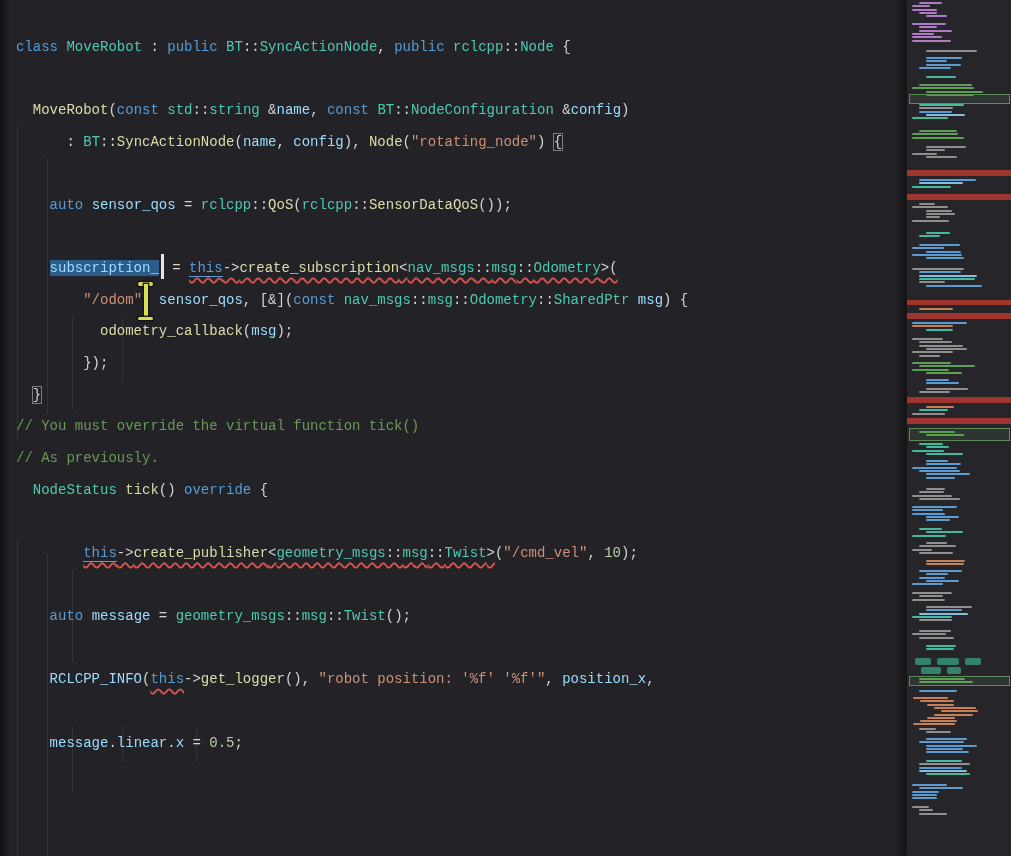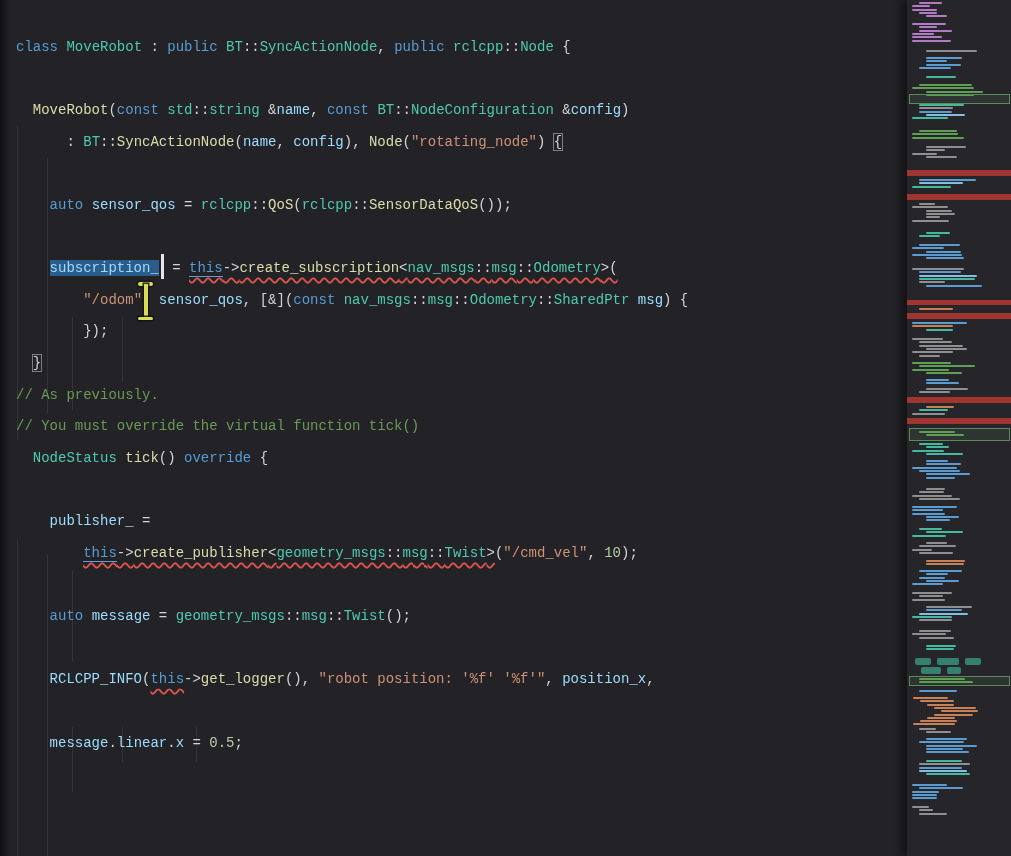--- a/index.html
+++ b/index.html
@@ -51,27 +51,27 @@
       <div class="line" style="padding-left: 16px;"></div>
       <div class="line" style="padding-left: 16px;"><span style="color: rgb(86, 156, 214);">class</span><span style="color: rgb(212, 212, 212);"> </span><span style="color: rgb(78, 201, 176);">MoveRobot</span><span style="color: rgb(212, 212, 212);"> : </span><span style="color: rgb(86, 156, 214);">public</span><span style="color: rgb(212, 212, 212);"> </span><span style="color: rgb(78, 201, 176);">BT</span><span style="color: rgb(212, 212, 212);">::</span><span style="color: rgb(78, 201, 176);">SyncActionNode</span><span style="color: rgb(212, 212, 212);">, </span><span style="color: rgb(86, 156, 214);">public</span><span style="color: rgb(212, 212, 212);"> </span><span style="color: rgb(78, 201, 176);">rclcpp</span><span style="color: rgb(212, 212, 212);">::</span><span style="color: rgb(78, 201, 176);">Node</span><span style="color: rgb(212, 212, 212);"> {</span></div>
       <div class="line" style="padding-left: 16px;"></div>
       <div class="line" style="padding-left: 16px;"><span>  </span><span style="color: rgb(220, 220, 170);">MoveRobot</span><span style="color: rgb(212, 212, 212);">(</span><span style="color: rgb(86, 156, 214);">const</span><span style="color: rgb(212, 212, 212);"> </span><span style="color: rgb(78, 201, 176);">std</span><span style="color: rgb(212, 212, 212);">::</span><span style="color: rgb(78, 201, 176);">string</span><span style="color: rgb(212, 212, 212);"> &amp;</span><span style="color: rgb(156, 220, 254);">name</span><span style="color: rgb(212, 212, 212);">, </span><span style="color: rgb(86, 156, 214);">const</span><span style="color: rgb(212, 212, 212);"> </span><span style="color: rgb(78, 201, 176);">BT</span><span style="color: rgb(212, 212, 212);">::</span><span style="color: rgb(78, 201, 176);">NodeConfiguration</span><span style="color: rgb(212, 212, 212);"> &amp;</span><span style="color: rgb(156, 220, 254);">config</span><span style="color: rgb(212, 212, 212);">)</span></div>
       <div class="line" style="padding-left: 16px;"><span>      </span><span style="color: rgb(212, 212, 212);">: </span><span style="color: rgb(78, 201, 176);">BT</span><span style="color: rgb(212, 212, 212);">::</span><span style="color: rgb(220, 220, 170);">SyncActionNode</span><span style="color: rgb(212, 212, 212);">(</span><span style="color: rgb(156, 220, 254);">name</span><span style="color: rgb(212, 212, 212);">, </span><span style="color: rgb(156, 220, 254);">config</span><span style="color: rgb(212, 212, 212);">), </span><span style="color: rgb(220, 220, 170);">Node</span><span style="color: rgb(212, 212, 212);">(</span><span style="color: rgb(206, 145, 120);">"rotating_node"</span><span style="color: rgb(212, 212, 212);">) </span><span class="bx" style="color: rgb(212, 212, 212);">{</span></div>
       <div class="line" style="padding-left: 16px;"></div>
       <div class="line" style="padding-left: 16px;"><span>    </span><span style="color: rgb(86, 156, 214);">auto</span><span style="color: rgb(212, 212, 212);"> </span><span style="color: rgb(156, 220, 254);">sensor_qos</span><span style="color: rgb(212, 212, 212);"> = </span><span style="color: rgb(78, 201, 176);">rclcpp</span><span style="color: rgb(212, 212, 212);">::</span><span style="color: rgb(220, 220, 170);">QoS</span><span style="color: rgb(212, 212, 212);">(</span><span style="color: rgb(78, 201, 176);">rclcpp</span><span style="color: rgb(212, 212, 212);">::</span><span style="color: rgb(220, 220, 170);">SensorDataQoS</span><span style="color: rgb(212, 212, 212);">());</span></div>
       <div class="line" style="padding-left: 16px;"></div>
       <div class="line" style="padding-left: 16px;"><span>    </span><span class="sel" style="color: rgb(156, 220, 254);">subscription_</span><span class="caret"></span><span style="color: rgb(212, 212, 212);"> = </span><span class="wavy"><span class="lk" style="color: rgb(86, 156, 214);">this</span><span style="color: rgb(212, 212, 212);">-&gt;</span><span style="color: rgb(220, 220, 170);">create_subscription</span><span style="color: rgb(212, 212, 212);">&lt;</span><span style="color: rgb(78, 201, 176);">nav_msgs</span><span style="color: rgb(212, 212, 212);">::</span><span style="color: rgb(78, 201, 176);">msg</span><span style="color: rgb(212, 212, 212);">::</span><span style="color: rgb(78, 201, 176);">Odometry</span><span style="color: rgb(212, 212, 212);">&gt;(</span></span></div>
       <div class="line" style="padding-left: 16px;"><span>        </span><span style="color: rgb(206, 145, 120);">"/odom"</span><span style="color: rgb(212, 212, 212);">, </span><span style="color: rgb(156, 220, 254);">sensor_qos</span><span style="color: rgb(212, 212, 212);">, </span><span style="color: rgb(212, 212, 212);">[&amp;](</span><span style="color: rgb(86, 156, 214);">const</span><span style="color: rgb(212, 212, 212);"> </span><span style="color: rgb(78, 201, 176);">nav_msgs</span><span style="color: rgb(212, 212, 212);">::</span><span style="color: rgb(78, 201, 176);">msg</span><span style="color: rgb(212, 212, 212);">::</span><span style="color: rgb(78, 201, 176);">Odometry</span><span style="color: rgb(212, 212, 212);">::</span><span style="color: rgb(78, 201, 176);">SharedPtr</span><span style="color: rgb(212, 212, 212);"> </span><span style="color: rgb(156, 220, 254);">msg</span><span style="color: rgb(212, 212, 212);">) {</span></div>
+      <div class="line" style="padding-left: 16px;"><span>          </span><span style="color: rgb(220, 220, 170);">odometry_callback</span><span style="color: rgb(212, 212, 212);">(</span><span style="color: rgb(156, 220, 254);">msg</span><span style="color: rgb(212, 212, 212);">);</span></div>
       <div class="line" style="padding-left: 16px;"><span>        </span><span style="color: rgb(212, 212, 212);">});</span></div>
       <div class="line" style="padding-left: 16px;"><span>  </span><span class="bx" style="color: rgb(212, 212, 212);">}</span></div>
+      <div class="line" style="padding-left: 16px;"><span style="color: rgb(106, 153, 85);">// You must override the virtual function tick()</span></div>
       <div class="line" style="padding-left: 16px;"><span style="color: rgb(106, 153, 85);">// As previously.</span></div>
-      <div class="line" style="padding-left: 16px;"><span style="color: rgb(106, 153, 85);">// You must override the virtual function tick()</span></div>
       <div class="line" style="padding-left: 16px;"><span>  </span><span style="color: rgb(78, 201, 176);">NodeStatus</span><span style="color: rgb(212, 212, 212);"> </span><span style="color: rgb(220, 220, 170);">tick</span><span style="color: rgb(212, 212, 212);">()</span><span style="color: rgb(212, 212, 212);"> </span><span style="color: rgb(86, 156, 214);">override</span><span style="color: rgb(212, 212, 212);"> {</span></div>
       <div class="line" style="padding-left: 16px;"></div>
-      <div class="line" style="padding-left: 16px;"><span>    </span><span style="color: rgb(156, 220, 254);">publisher_</span><span style="color: rgb(212, 212, 212);"> =</span></div>
       <div class="line" style="padding-left: 16px;"><span>        </span><span class="wavy"><span class="lk" style="color: rgb(86, 156, 214);">this</span><span style="color: rgb(212, 212, 212);">-&gt;</span><span style="color: rgb(220, 220, 170);">create_publisher</span><span style="color: rgb(212, 212, 212);">&lt;</span><span style="color: rgb(78, 201, 176);">geometry_msgs</span><span style="color: rgb(212, 212, 212);">::</span><span style="color: rgb(78, 201, 176);">msg</span><span style="color: rgb(212, 212, 212);">::</span><span style="color: rgb(78, 201, 176);">Twist</span><span style="color: rgb(212, 212, 212);">&gt;</span></span><span style="color: rgb(212, 212, 212);">(</span><span style="color: rgb(206, 145, 120);">"/cmd_vel"</span><span style="color: rgb(212, 212, 212);">, </span><span style="color: rgb(181, 206, 168);">10</span><span style="color: rgb(212, 212, 212);">);</span></div>
       <div class="line" style="padding-left: 16px;"></div>
       <div class="line" style="padding-left: 16px;"><span>    </span><span style="color: rgb(86, 156, 214);">auto</span><span style="color: rgb(212, 212, 212);"> </span><span style="color: rgb(156, 220, 254);">message</span><span style="color: rgb(212, 212, 212);"> = </span><span style="color: rgb(78, 201, 176);">geometry_msgs</span><span style="color: rgb(212, 212, 212);">::</span><span style="color: rgb(78, 201, 176);">msg</span><span style="color: rgb(212, 212, 212);">::</span><span style="color: rgb(78, 201, 176);">Twist</span><span style="color: rgb(212, 212, 212);">();</span></div>
       <div class="line" style="padding-left: 16px;"></div>
       <div class="line" style="padding-left: 16px;"><span>    </span><span style="color: rgb(156, 220, 254);">RCLCPP_INFO</span><span style="color: rgb(212, 212, 212);">(</span><span class="wavy"><span style="color: rgb(86, 156, 214);">this</span></span><span style="color: rgb(212, 212, 212);">-&gt;</span><span style="color: rgb(220, 220, 170);">get_logger</span><span style="color: rgb(212, 212, 212);">(), </span><span style="color: rgb(206, 145, 120);">"robot position: '%f' '%f'"</span><span style="color: rgb(212, 212, 212);">, </span><span style="color: rgb(156, 220, 254);">position_x</span><span style="color: rgb(212, 212, 212);">,</span></div>
       <div class="line" style="padding-left: 16px;"></div>
       <div class="line" style="padding-left: 16px;"><span>    </span><span style="color: rgb(156, 220, 254);">message</span><span style="color: rgb(212, 212, 212);">.</span><span style="color: rgb(156, 220, 254);">linear</span><span style="color: rgb(212, 212, 212);">.</span><span style="color: rgb(156, 220, 254);">x</span><span style="color: rgb(212, 212, 212);"> = </span><span style="color: rgb(181, 206, 168);">0.5</span><span style="color: rgb(212, 212, 212);">;</span></div>
     </div>
   <div class="left-shade"></div>
   <div class="minimap" id="minimap">

